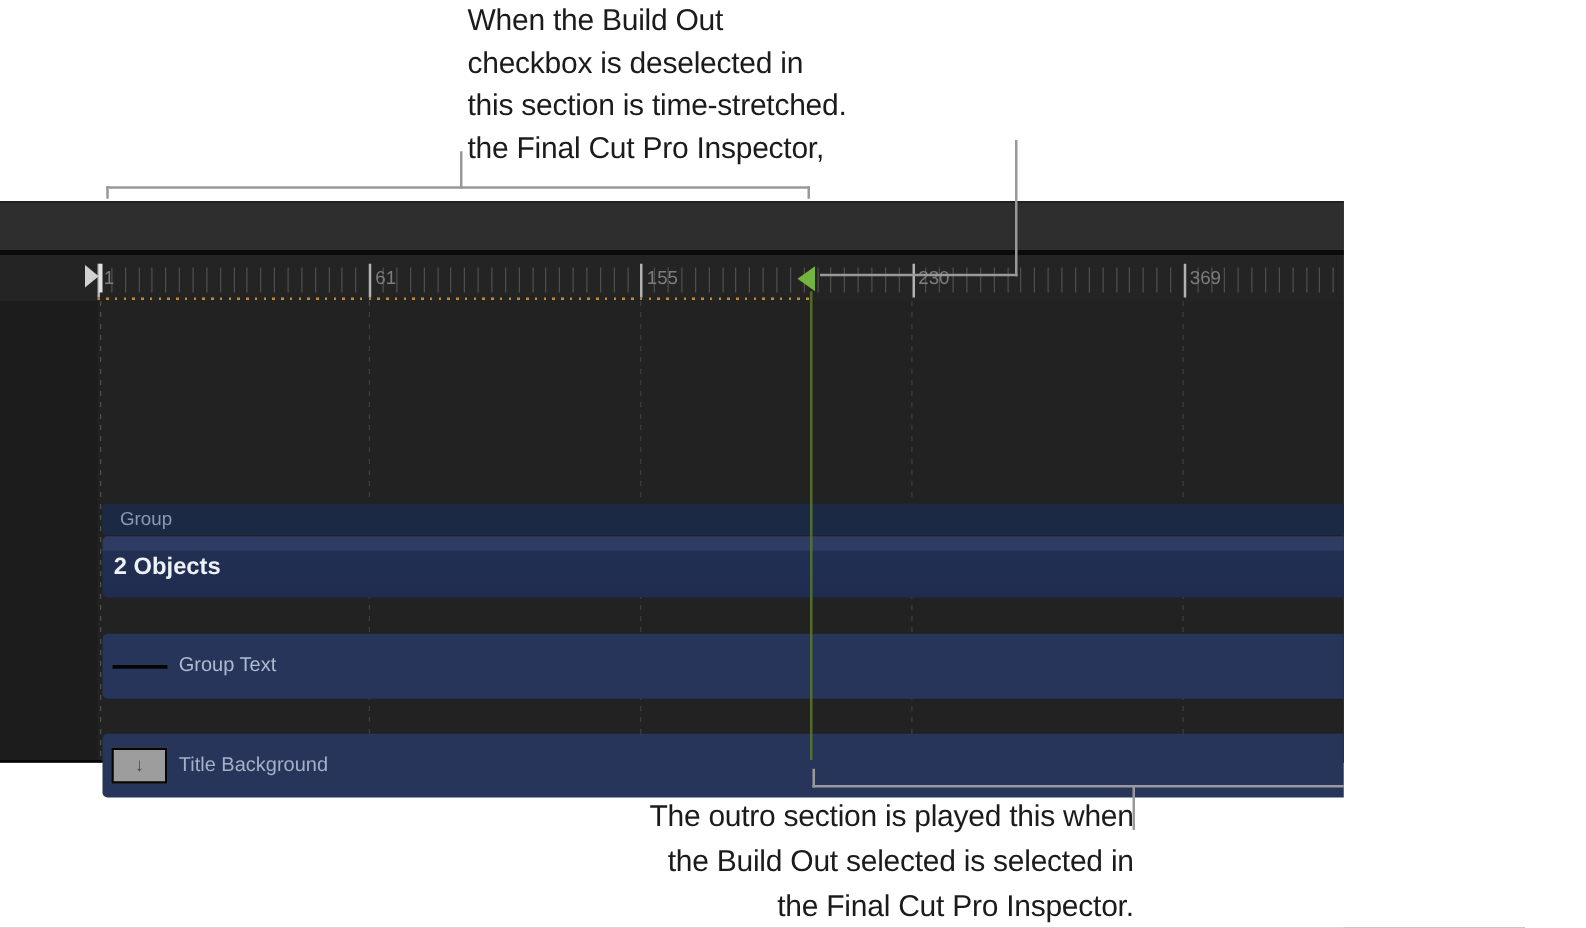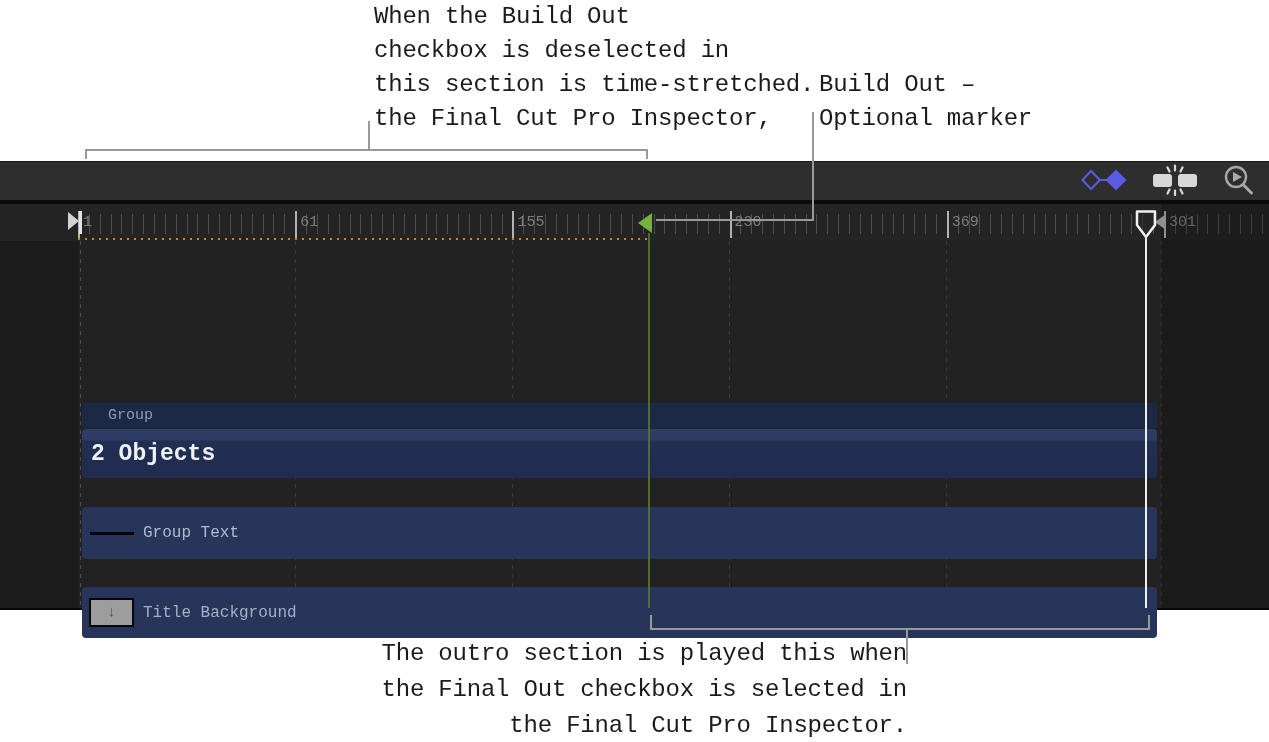--- a/index.html
+++ b/index.html
@@ -1,18 +1,18 @@
 <!DOCTYPE html>
 <html><head>
 <meta charset="utf-8">
 <style>
   html,body { margin:0; padding:0; background:#ffffff; }
   .stage {
-    position:relative; width:1269px; height:742px; background:#ffffff;
-    font-family:Liberation Mono, monospace; overflow:hidden;
+    position:relative; width:1075px; height:742px; background:#ffffff;
+    font-family:Liberation Sans, sans-serif; overflow:hidden;
   }
 
   
   .annotation { position:absolute; color:#1b1b1b; font-size:24px; line-height:34px; letter-spacing:-0.2px; }
   .annotation div { white-space:nowrap; }
   .ann-top    { left:374px; top:0px; text-align:left; }
   .ann-marker { left:819px; top:68px; text-align:left; }
   .ann-bottom { left:380px; top:636px; width:527px; text-align:right; line-height:36px; }
 
   
@@ -41,21 +41,21 @@
 
   .dotted-selection { position:absolute; left:78px; top:77px; width:572px; height:2px; z-index:6;
               background:repeating-linear-gradient(90deg,#c08a2e 0 2px,transparent 2px 7px); }
 
   
   .track { position:absolute; left:82px; width:1075px; display:flex; align-items:center; z-index:4; }
   .track-group { top:162px; height:25px; background:#1b2945; border-radius:3px;
                  color:#8c99b4; font-size:15px; padding-left:10px; box-sizing:border-box; }
   .track-objects { top:188px; height:49px; border-radius:4px;
                  background:linear-gradient(180deg,#2e3c63 0,#2e3c63 11px,#212f53 12px,#1f2c4f 100%);
-                 color:#eef1f6; font-size:23px; font-weight:bold; padding-left:9px; box-sizing:border-box; }
+                 color:#eef1f6; font-size:19px; font-weight:bold; padding-left:9px; box-sizing:border-box; }
   .track-title { height:52px; background:#263559; border-radius:4px; color:#b0bbd1; font-size:16px; box-sizing:border-box; }
   .track-titletext { top:266px; }
   .track-titlebg  { top:346px; height:51px; color:#a5b0c6; }
   .text-line-icon { width:44px; height:3px; background:#050505; margin-left:8px; flex:0 0 auto; }
   .thumb-icon { width:41px; height:25px; background:#9d9d9d; border:2px solid #060606; margin-left:7px;
                 display:flex; align-items:center; justify-content:center; color:#4f4f4f; font-size:15px; flex:0 0 auto; }
   .track-label { margin-left:9px; white-space:nowrap; }
 
   
   .in-marker-tri { position:absolute; left:68px; top:51px; width:0; height:0; z-index:8;
@@ -74,28 +74,24 @@
 
 <div class="stage">
 
   <div class="annotation ann-top">
     <div>When the Build Out</div>
     <div>checkbox is deselected in</div>
     <div>this section is time-stretched.</div>
     <div>the Final Cut Pro Inspector,</div>
   </div>
 
-  <div class="annotation ann-marker">
-    <div>Build Out –</div>
-    <div>Optional marker</div>
-  </div>
 
   <div class="annotation ann-bottom">
     <div>The outro section is played this when</div>
-    <div>the Final Out checkbox is selected in</div>
+    <div>the Build Out selected is selected in</div>
     <div>the Final Cut Pro Inspector.</div>
   </div>
 
   <div class="cline" style="left:85px;  top:149px; width:563px; height:2px;"></div>
   <div class="cline" style="left:85px;  top:149px; width:2px;  height:10px;"></div>
   <div class="cline" style="left:646px; top:149px; width:2px;  height:10px;"></div>
   <div class="cline" style="left:368px; top:121px; width:2px;  height:30px;"></div>
 
   <div class="cline" style="left:812px; top:112px; width:2px; height:109px;"></div>
   <div class="cline" style="left:656px; top:219px; width:158px; height:2px;"></div>
@@ -262,21 +258,21 @@
     <div class="content">
       <div class="offrange-left"></div>
       <div class="gridline start" style="left:80px;"></div>
       <div class="gridline" style="left:295px;"></div>
       <div class="gridline" style="left:512px;"></div>
       <div class="gridline" style="left:729px;"></div>
       <div class="gridline" style="left:946px;"></div>
       <div class="gridline" style="left:1161px;"></div>
 
       <div class="track track-group">
-        <span class="track-label" style="margin-left:16px;">Group</span>
+        <span class="track-label" style="margin-left:4px;">Group</span>
       </div>
       <div class="track track-objects">
         <span class="track-label" style="margin-left:0;">2 Objects</span>
       </div>
       <div class="track track-title track-titletext">
         <span class="text-line-icon"></span>
         <span class="track-label">Group Text</span>
       </div>
       <div class="track track-title track-titlebg">
         <span class="thumb-icon">

